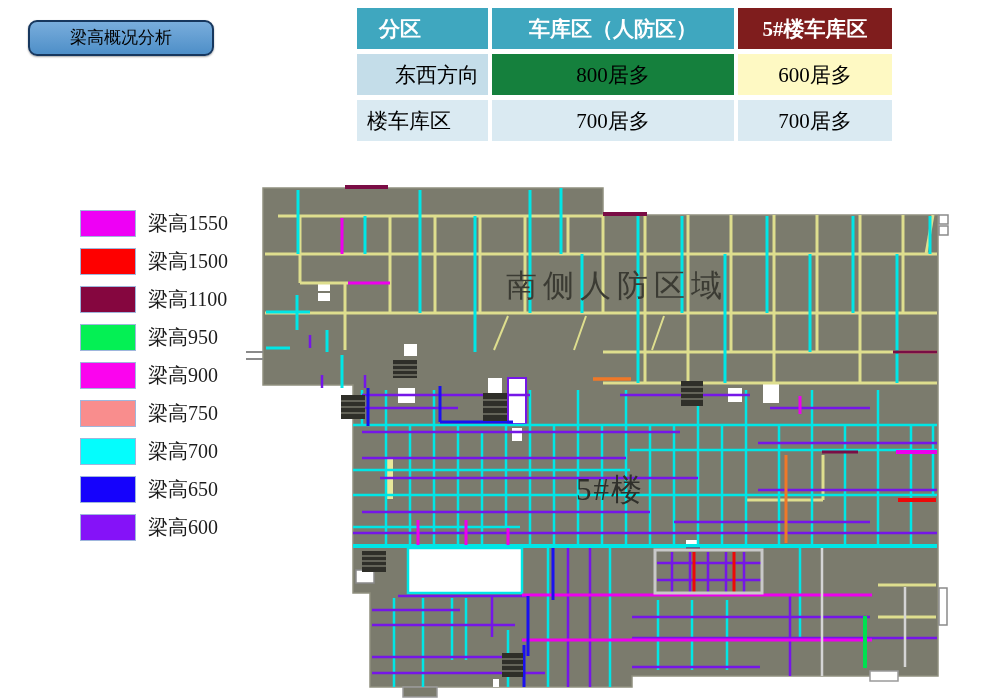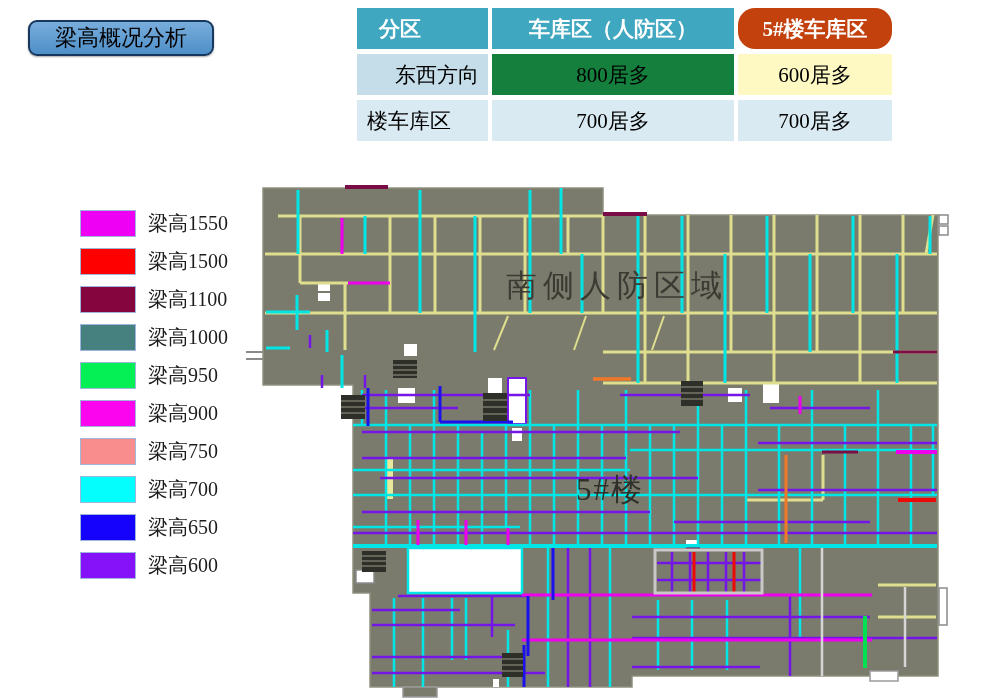--- a/index.html
+++ b/index.html
@@ -5,21 +5,21 @@
   html,body{margin:0;padding:0;}
   body{
     width:1000px;height:700px;position:relative;background:#ffffff;
     font-family:"Liberation Serif","DejaVu Serif",serif;overflow:hidden;
   }
   
   .title-badge{
     position:absolute;left:28px;top:20px;width:182px;height:32px;
     border:2px solid #17375E;border-radius:9px;
     background:linear-gradient(#79ADDC,#4E8FC8);
-    color:#000;font-size:22px;line-height:32px;text-align:center;
+    color:#000;font-size:17px;line-height:32px;text-align:center;
     box-shadow:0 1px 2px rgba(0,0,0,.35);
   }
   
   .sum-table{
     position:absolute;left:357px;top:8px;
     display:grid;grid-template-columns:131px 242px 154px;
     grid-auto-rows:41px;row-gap:5px;column-gap:4px;
   }
   .sum-table .cell{
     display:flex;align-items:center;font-size:21px;color:#000;
@@ -38,21 +38,21 @@
   .plan-text{font-family:"Liberation Serif","DejaVu Serif",serif;}
 </style>
 </head>
 <body>
 
 <div class="title-badge">梁高概况分析</div>
 
 <div class="sum-table">
   <div class="cell th first" style="background: rgb(63, 167, 191);">分区</div>
   <div class="cell th" style="background: rgb(63, 167, 191);">车库区（人防区）</div>
-  <div class="cell th" style="background: #c2410c; border-radius: 17px;">5#楼车库区</div>
+  <div class="cell th" style="background: #7f1d1d;">5#楼车库区</div>
 
   <div class="cell td first" style="background: rgb(196, 221, 233); padding-left: 38px;">东西方向</div>
   <div class="cell td num" style="background: #15803d;">800居多</div>
   <div class="cell td num" style="background: #fef9c3;">600居多</div>
 
   <div class="cell td first" style="background: rgb(218, 234, 242);">楼车库区</div>
   <div class="cell td num" style="background: rgb(218, 234, 242);">700居多</div>
   <div class="cell td num" style="background: rgb(218, 234, 242);">700居多</div>
 </div>
 
@@ -61,24 +61,20 @@
       <span class="legend-swatch" style="background: rgb(238, 0, 245);"></span>
       <span class="legend-label">梁高1550</span>
     </div>
   <div class="legend-item">
       <span class="legend-swatch" style="background: rgb(254, 0, 0);"></span>
       <span class="legend-label">梁高1500</span>
     </div>
   <div class="legend-item">
       <span class="legend-swatch" style="background: rgb(133, 6, 63);"></span>
       <span class="legend-label">梁高1100</span>
-    </div>
-  <div class="legend-item">
-      <span class="legend-swatch" style="background: rgb(70, 128, 127);"></span>
-      <span class="legend-label">梁高1000</span>
     </div>
   <div class="legend-item">
       <span class="legend-swatch" style="background: rgb(4, 240, 84);"></span>
       <span class="legend-label">梁高950</span>
     </div>
   <div class="legend-item">
       <span class="legend-swatch" style="background: rgb(251, 4, 238);"></span>
       <span class="legend-label">梁高900</span>
     </div>
   <div class="legend-item">

